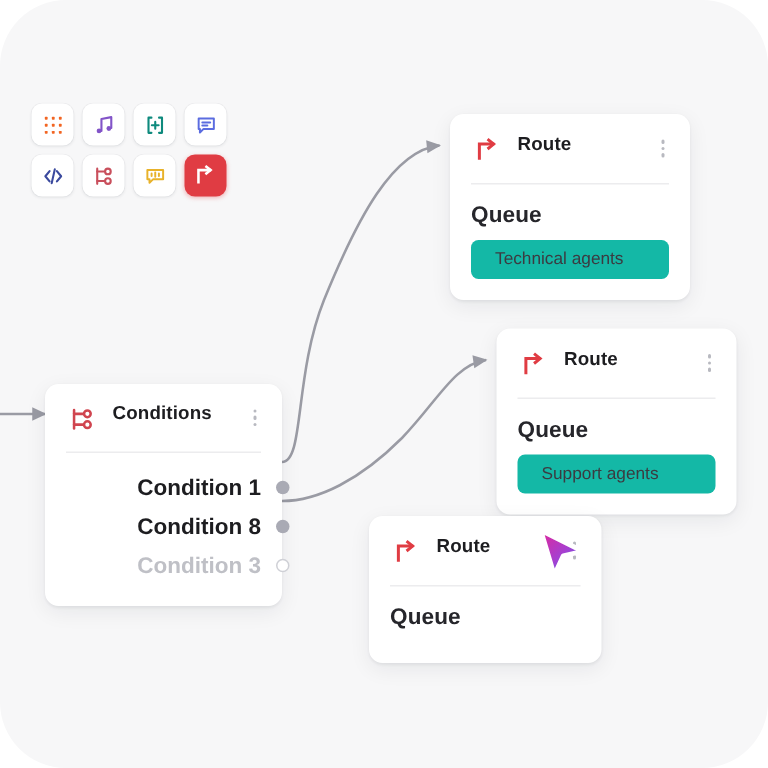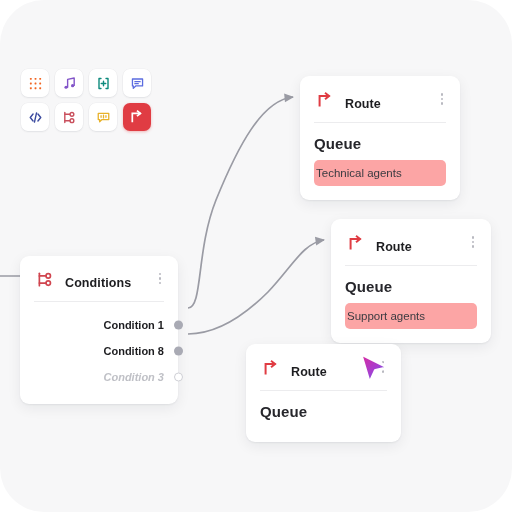--- a/index.html
+++ b/index.html
@@ -66,21 +66,21 @@
   
   .node {
     position: absolute;
     background: #ffffff;
     border-radius: 9px;
     box-shadow: 0 1px 2px rgba(16,24,40,.06), 0 4px 14px rgba(16,24,40,.07);
     box-sizing: border-box;
   }
   .node-head {
     display: flex;
-    align-items: flex-end;
+    align-items: flex-start;
     padding: 13px 12px 11px 14px;
     position: relative;
   }
   .node-icon {
     width: 22px;
     height: 22px;
     flex: 0 0 22px;
     display: flex;
     align-items: center;
     justify-content: center;
@@ -123,47 +123,47 @@
     padding: 12px 14px 14px 14px;
   }
   .field-label {
     font-size: 15px;
     font-weight: bold;
     color: #26262b;
     margin-bottom: 8px;
     letter-spacing: .1px;
   }
   .field-value {
-    background: #fca5a5;
+    background: #14b8a6;
     border-radius: 5px;
     font-size: 11.5px;
     color: #3b3b41;
-    padding: 7px 2px;
+    padding: 7px 16px;
     white-space: nowrap;
     cursor: pointer;
   }
 
   
-  #node-conditions { left: 20px; top: 256px; width: 158px; }
+  #node-conditions { left: 30px; top: 256px; width: 158px; }
   #node-conditions .node-head { padding: 12px 12px 11px 14px; }
   .cond-list { padding: 10px 0 14px 0; }
   .cond-row {
     position: relative;
     height: 26px;
     display: flex;
     align-items: center;
     justify-content: flex-end;
     padding-right: 14px;
-    font-size: 11px;
+    font-size: 15px;
     font-weight: bold;
     color: #1d1d20;
     cursor: pointer;
     text-align: center;
   }
-  .cond-row.muted { color: #bfc0c6; font-weight: bold; font-style: italic; }
+  .cond-row.muted { color: #bfc0c6; font-weight: bold; }
   .port {
     position: absolute;
     right: -4.5px;
     top: 50%;
     transform: translateY(-50%);
     width: 9px;
     height: 9px;
     border-radius: 50%;
     background: #a9aab4;
   }

